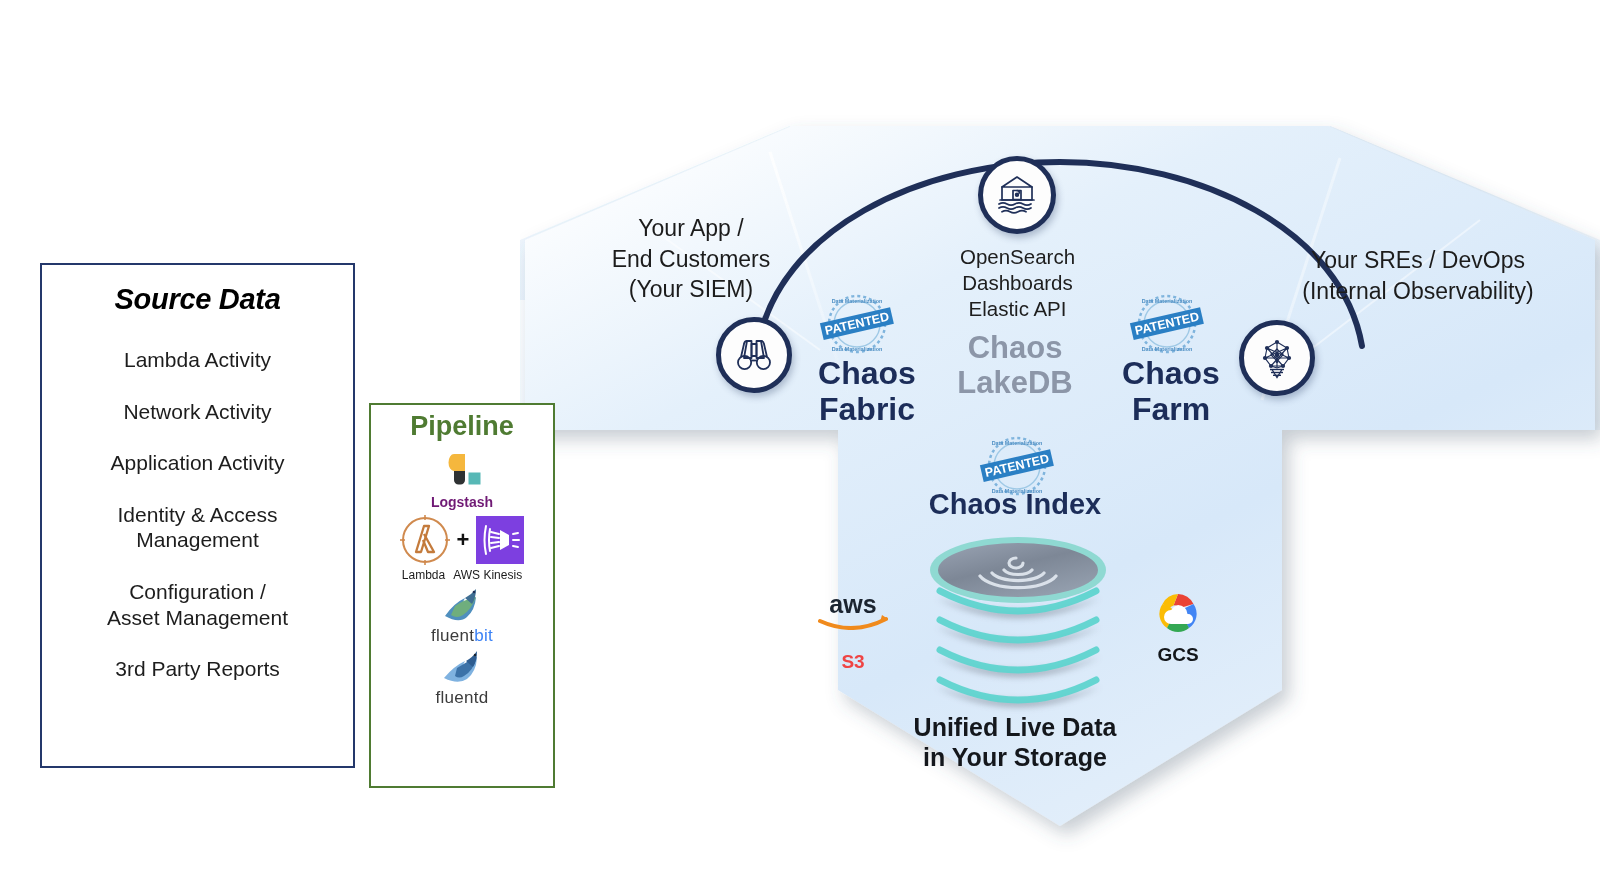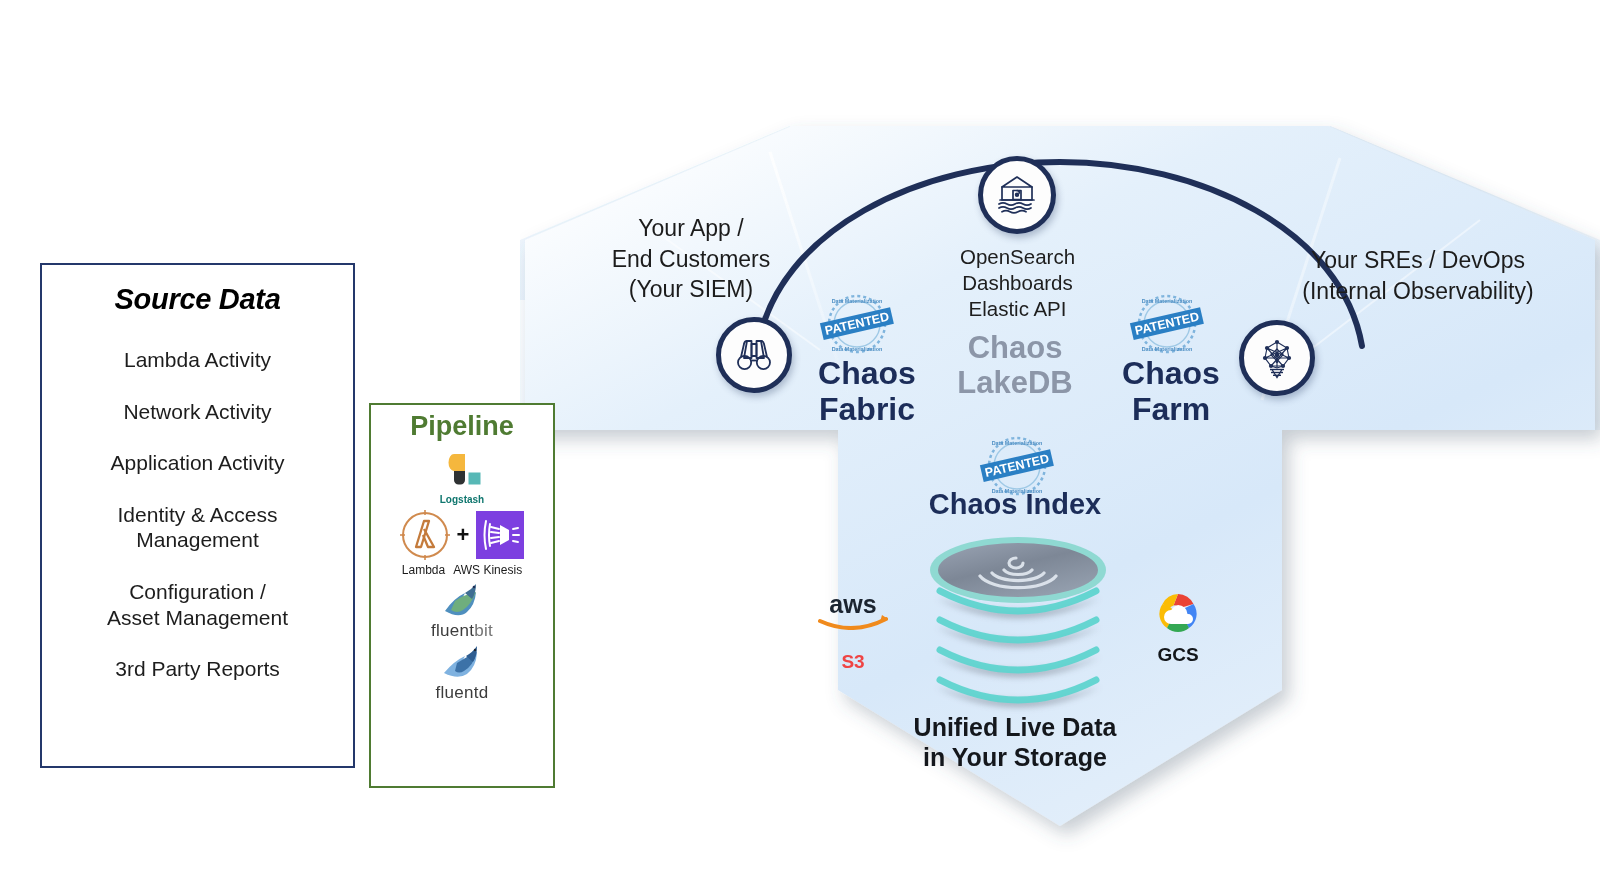--- a/index.html
+++ b/index.html
@@ -65,30 +65,30 @@
     color: #4f7b32;
     margin-bottom: 6px;
   }
   .pipe-row {
     display: flex;
     flex-direction: column;
     align-items: center;
     margin-top: 4px;
   }
   .pipe-label {
-    font-size: 10px;
+    font-size: 14px;
     font-weight: bold;
-    color: #0f766e;
+    color: #701a75;
     margin-top: 2px;
   }
   .pipe-pair { display:flex; align-items:center; gap: 6px; }
   .pipe-pair-labels { display:flex; gap: 8px; font-size: 12px; color:#1b1b1b; margin-top:2px;}
   .plus { font-size: 22px; font-weight: bold; color:#111; }
   .fl-label { font-size: 17px; color:#3c3c3c; letter-spacing:.3px; }
-  .fl-label .bit { color:#737373; }
+  .fl-label .bit { color:#3b82f6; }
 
   
   #streams { position:absolute; left:0; top:0; width:1600px; height:886px; z-index:2; pointer-events:none;}
 
   
   #shield-wrap {
     position: absolute;
     left: 520px; top: 100px;
     width: 1080px; height: 760px;
     z-index: 3;

